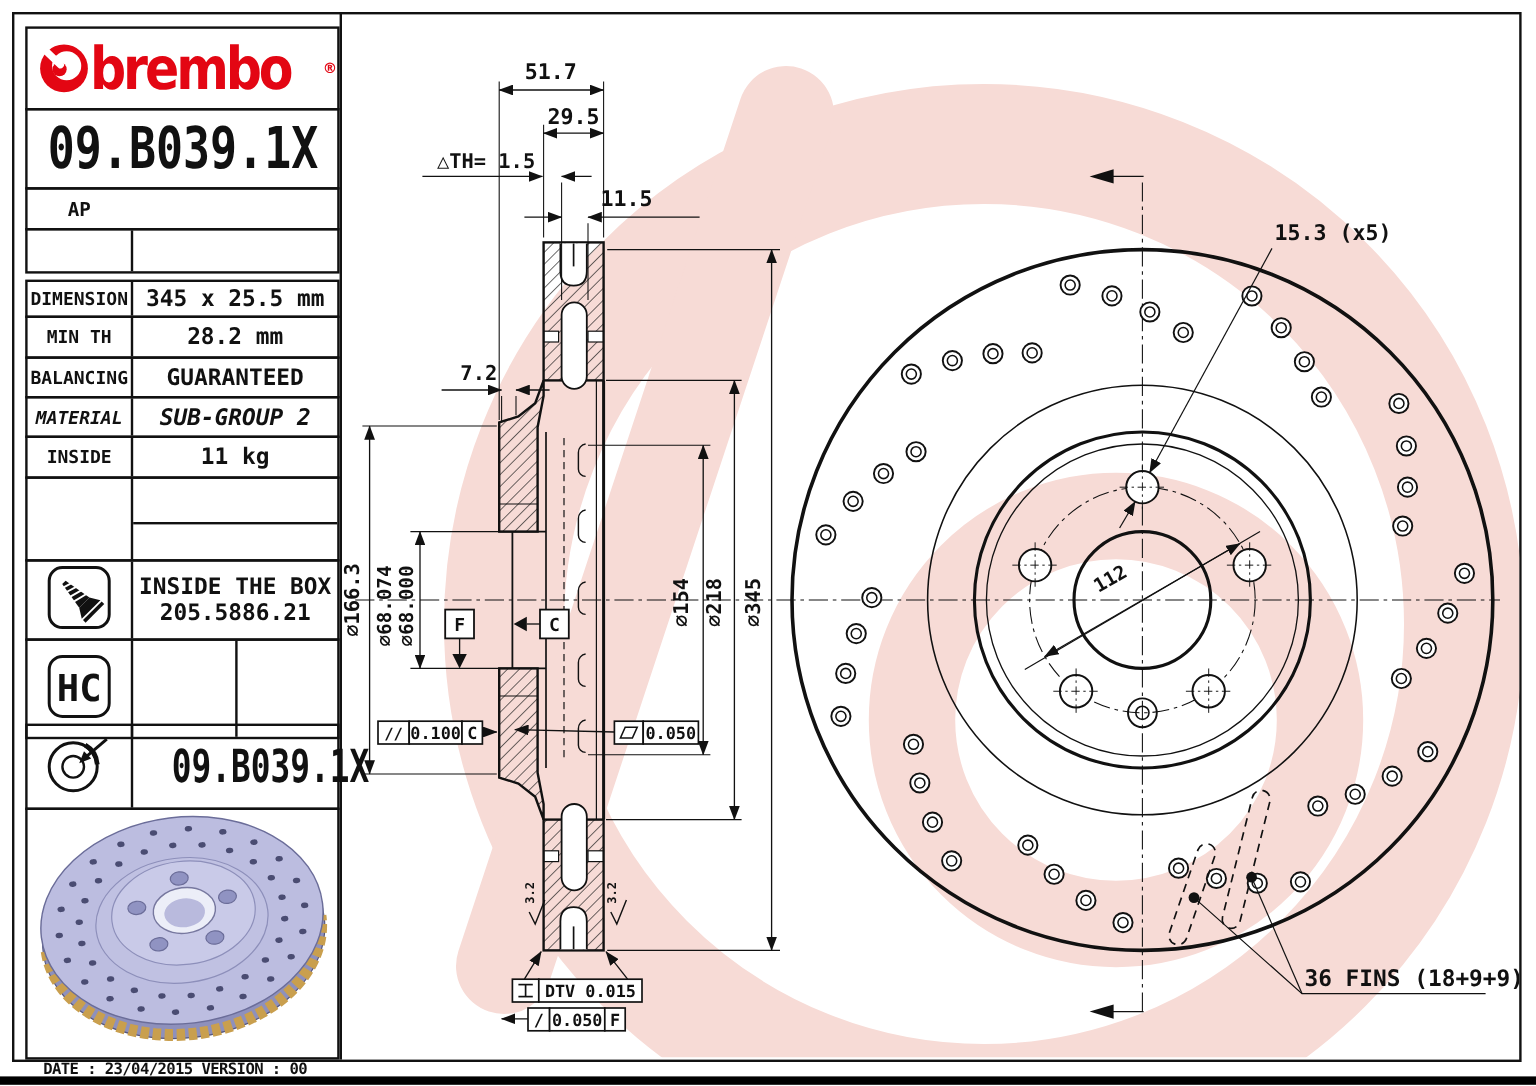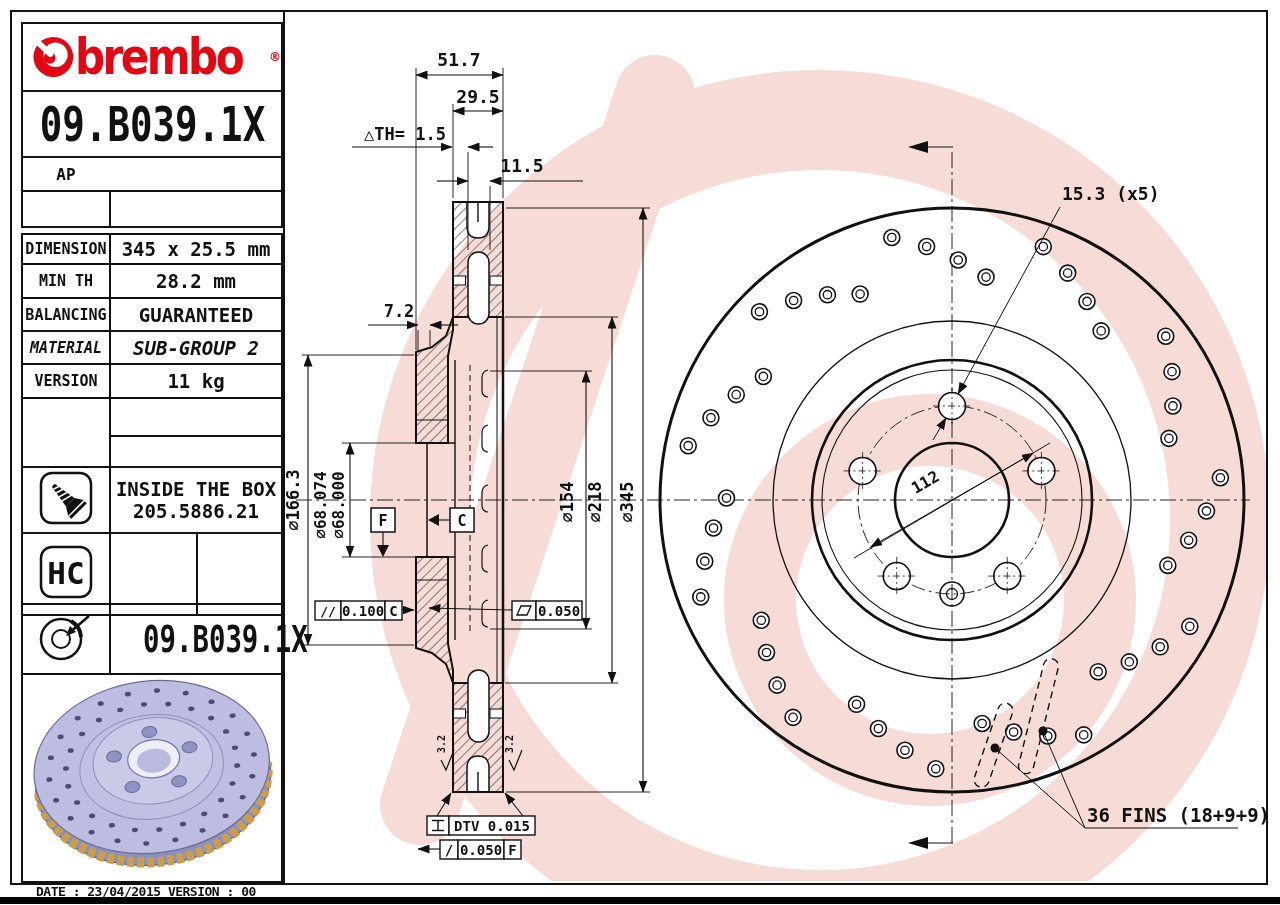--- a/index.html
+++ b/index.html
@@ -62,21 +62,21 @@
   </div>
   <div class="row" style="top:297px;height:35px;">
     <span class="lblcell">BALANCING</span>
     <span class="valcell">GUARANTEED</span>
   </div>
   <div class="row" style="top:330px;height:35px;font-style:italic;">
     <span class="lblcell">MATERIAL</span>
     <span class="valcell">SUB-GROUP 2</span>
   </div>
   <div class="row" style="top:363px;height:36px;">
-    <span class="lblcell">VERSION</span>
+    <span class="lblcell">INSIDE</span>
     <span class="valcell">11 kg</span>
   </div>
   <div class="row" style="top:397px;height:71px;">
     <span class="lblcell"></span>
     <span class="valcell" style="position:relative;">
       <span style="position:absolute;left:0;top:36px;width:100%;height:2px;background:#111;"></span>
     </span>
   </div>
 
   <div class="row" style="top:466px;height:68px;">

